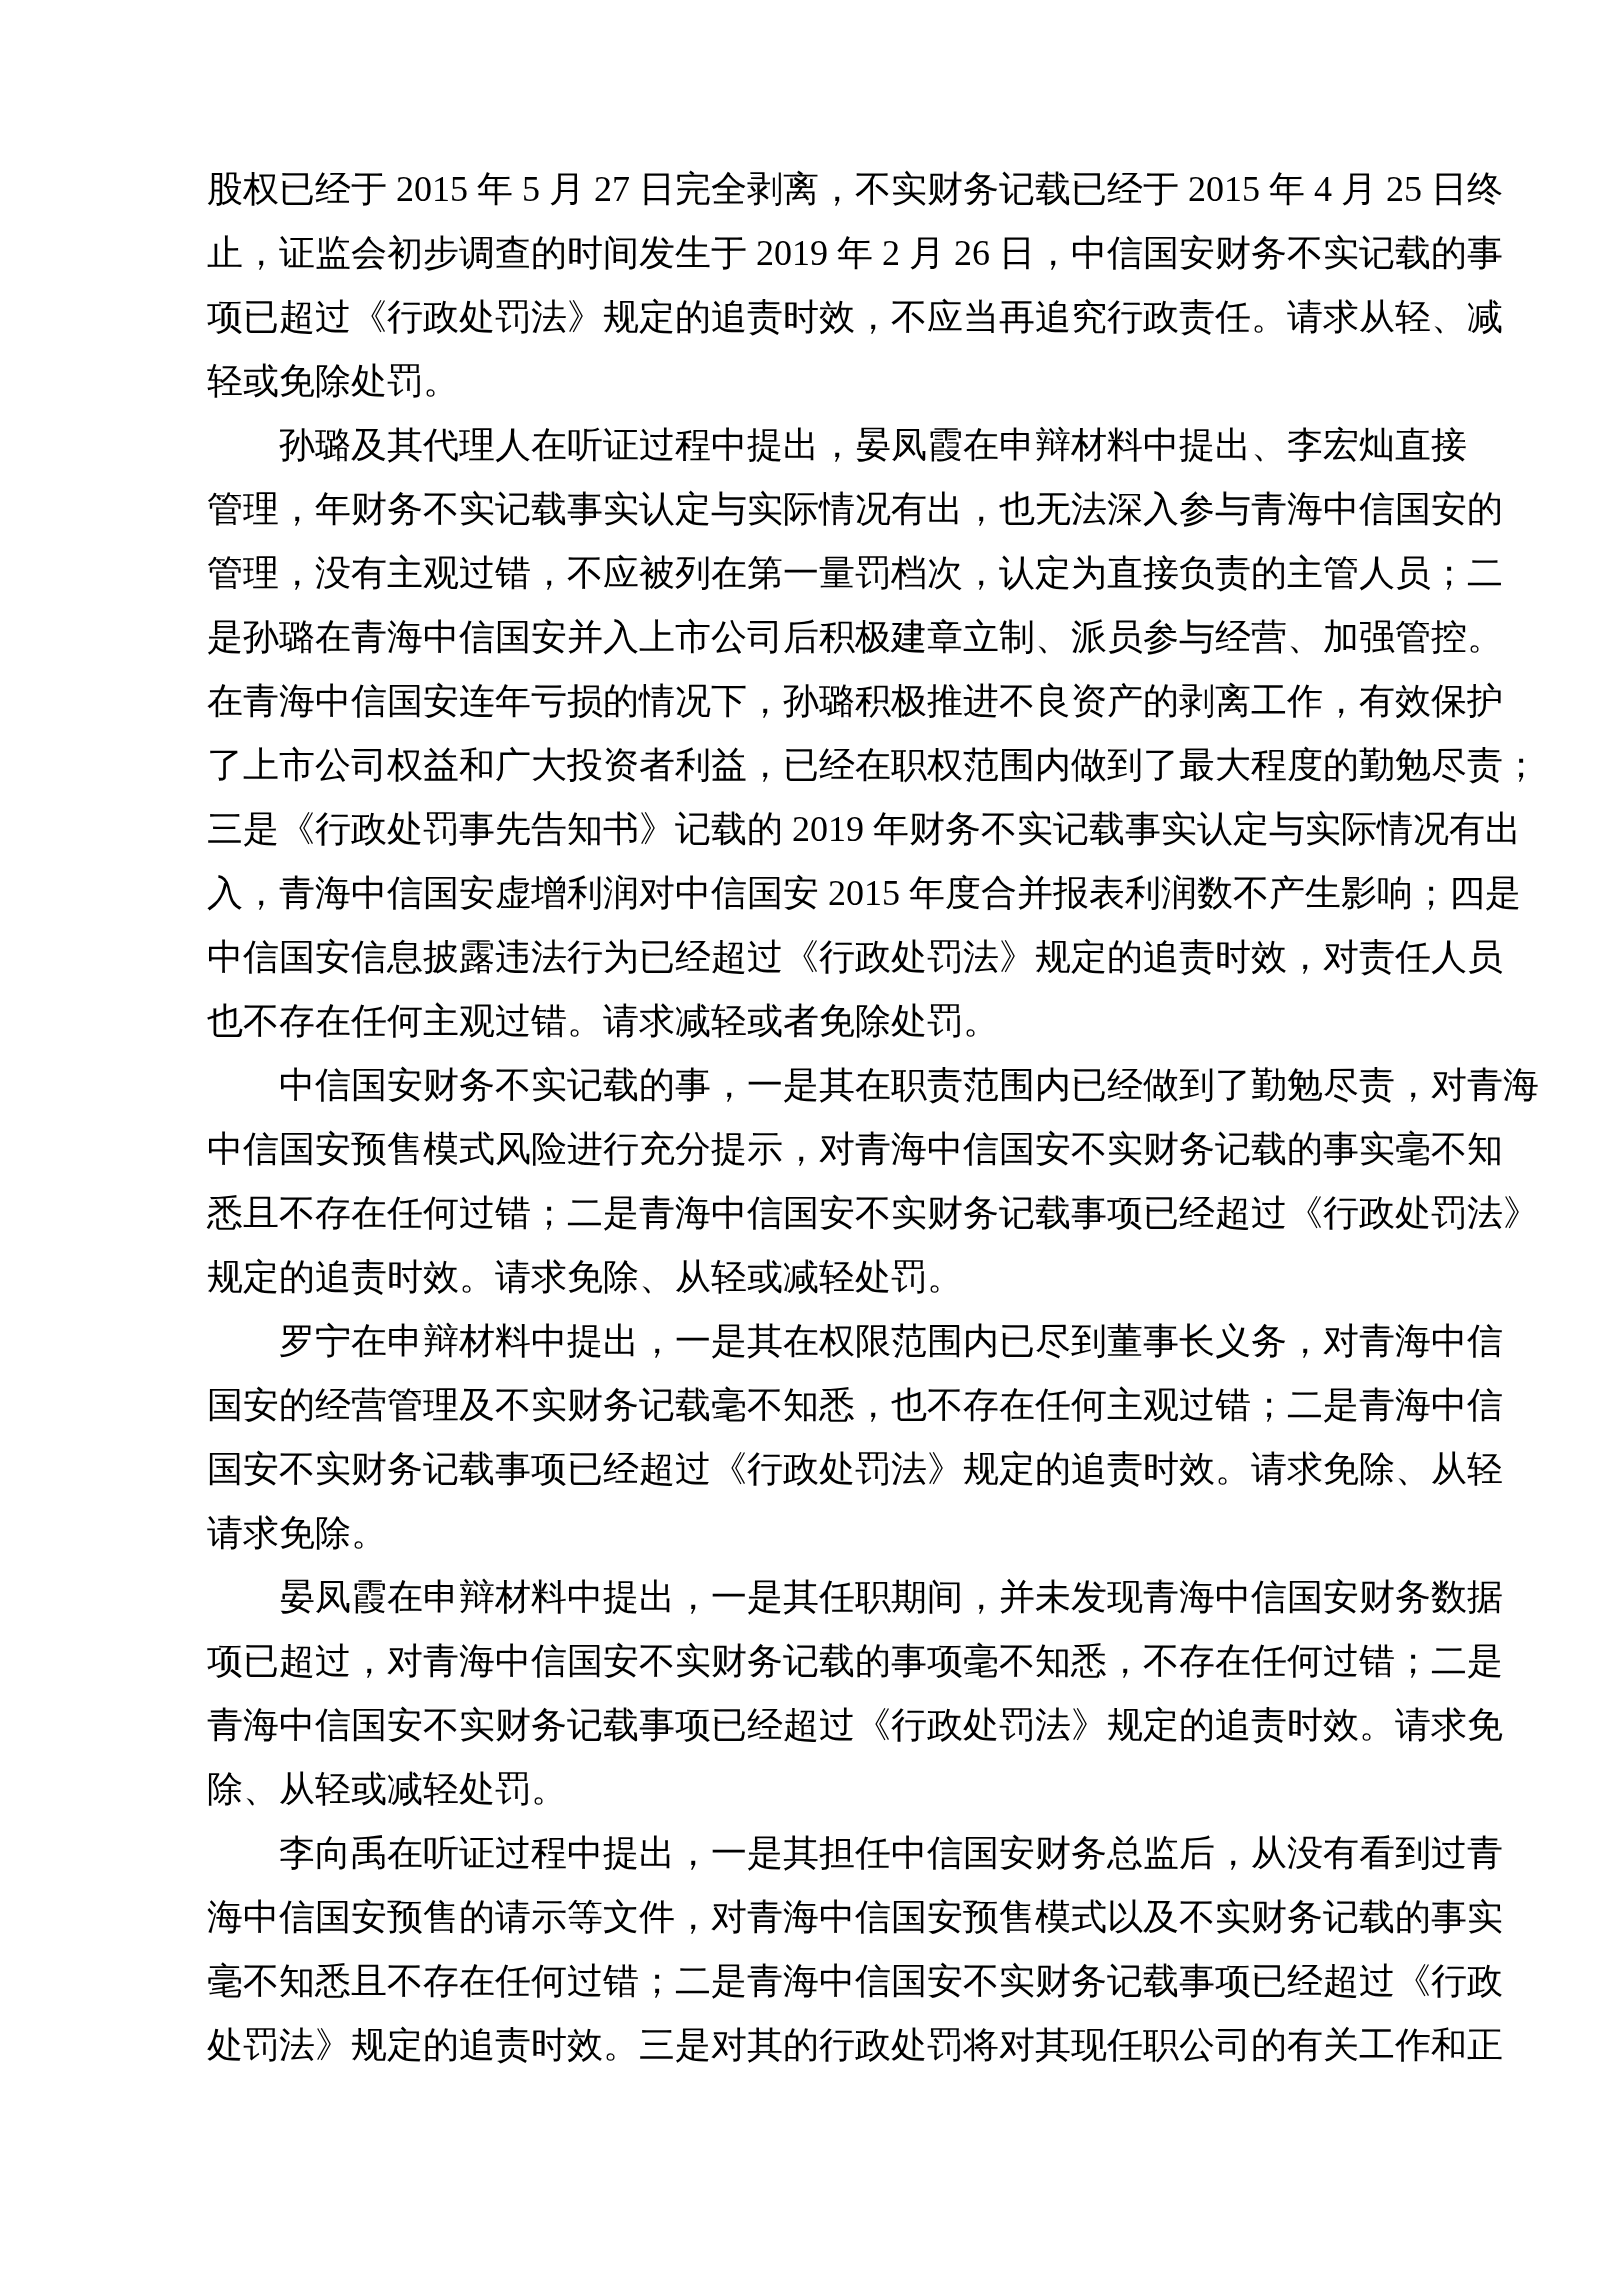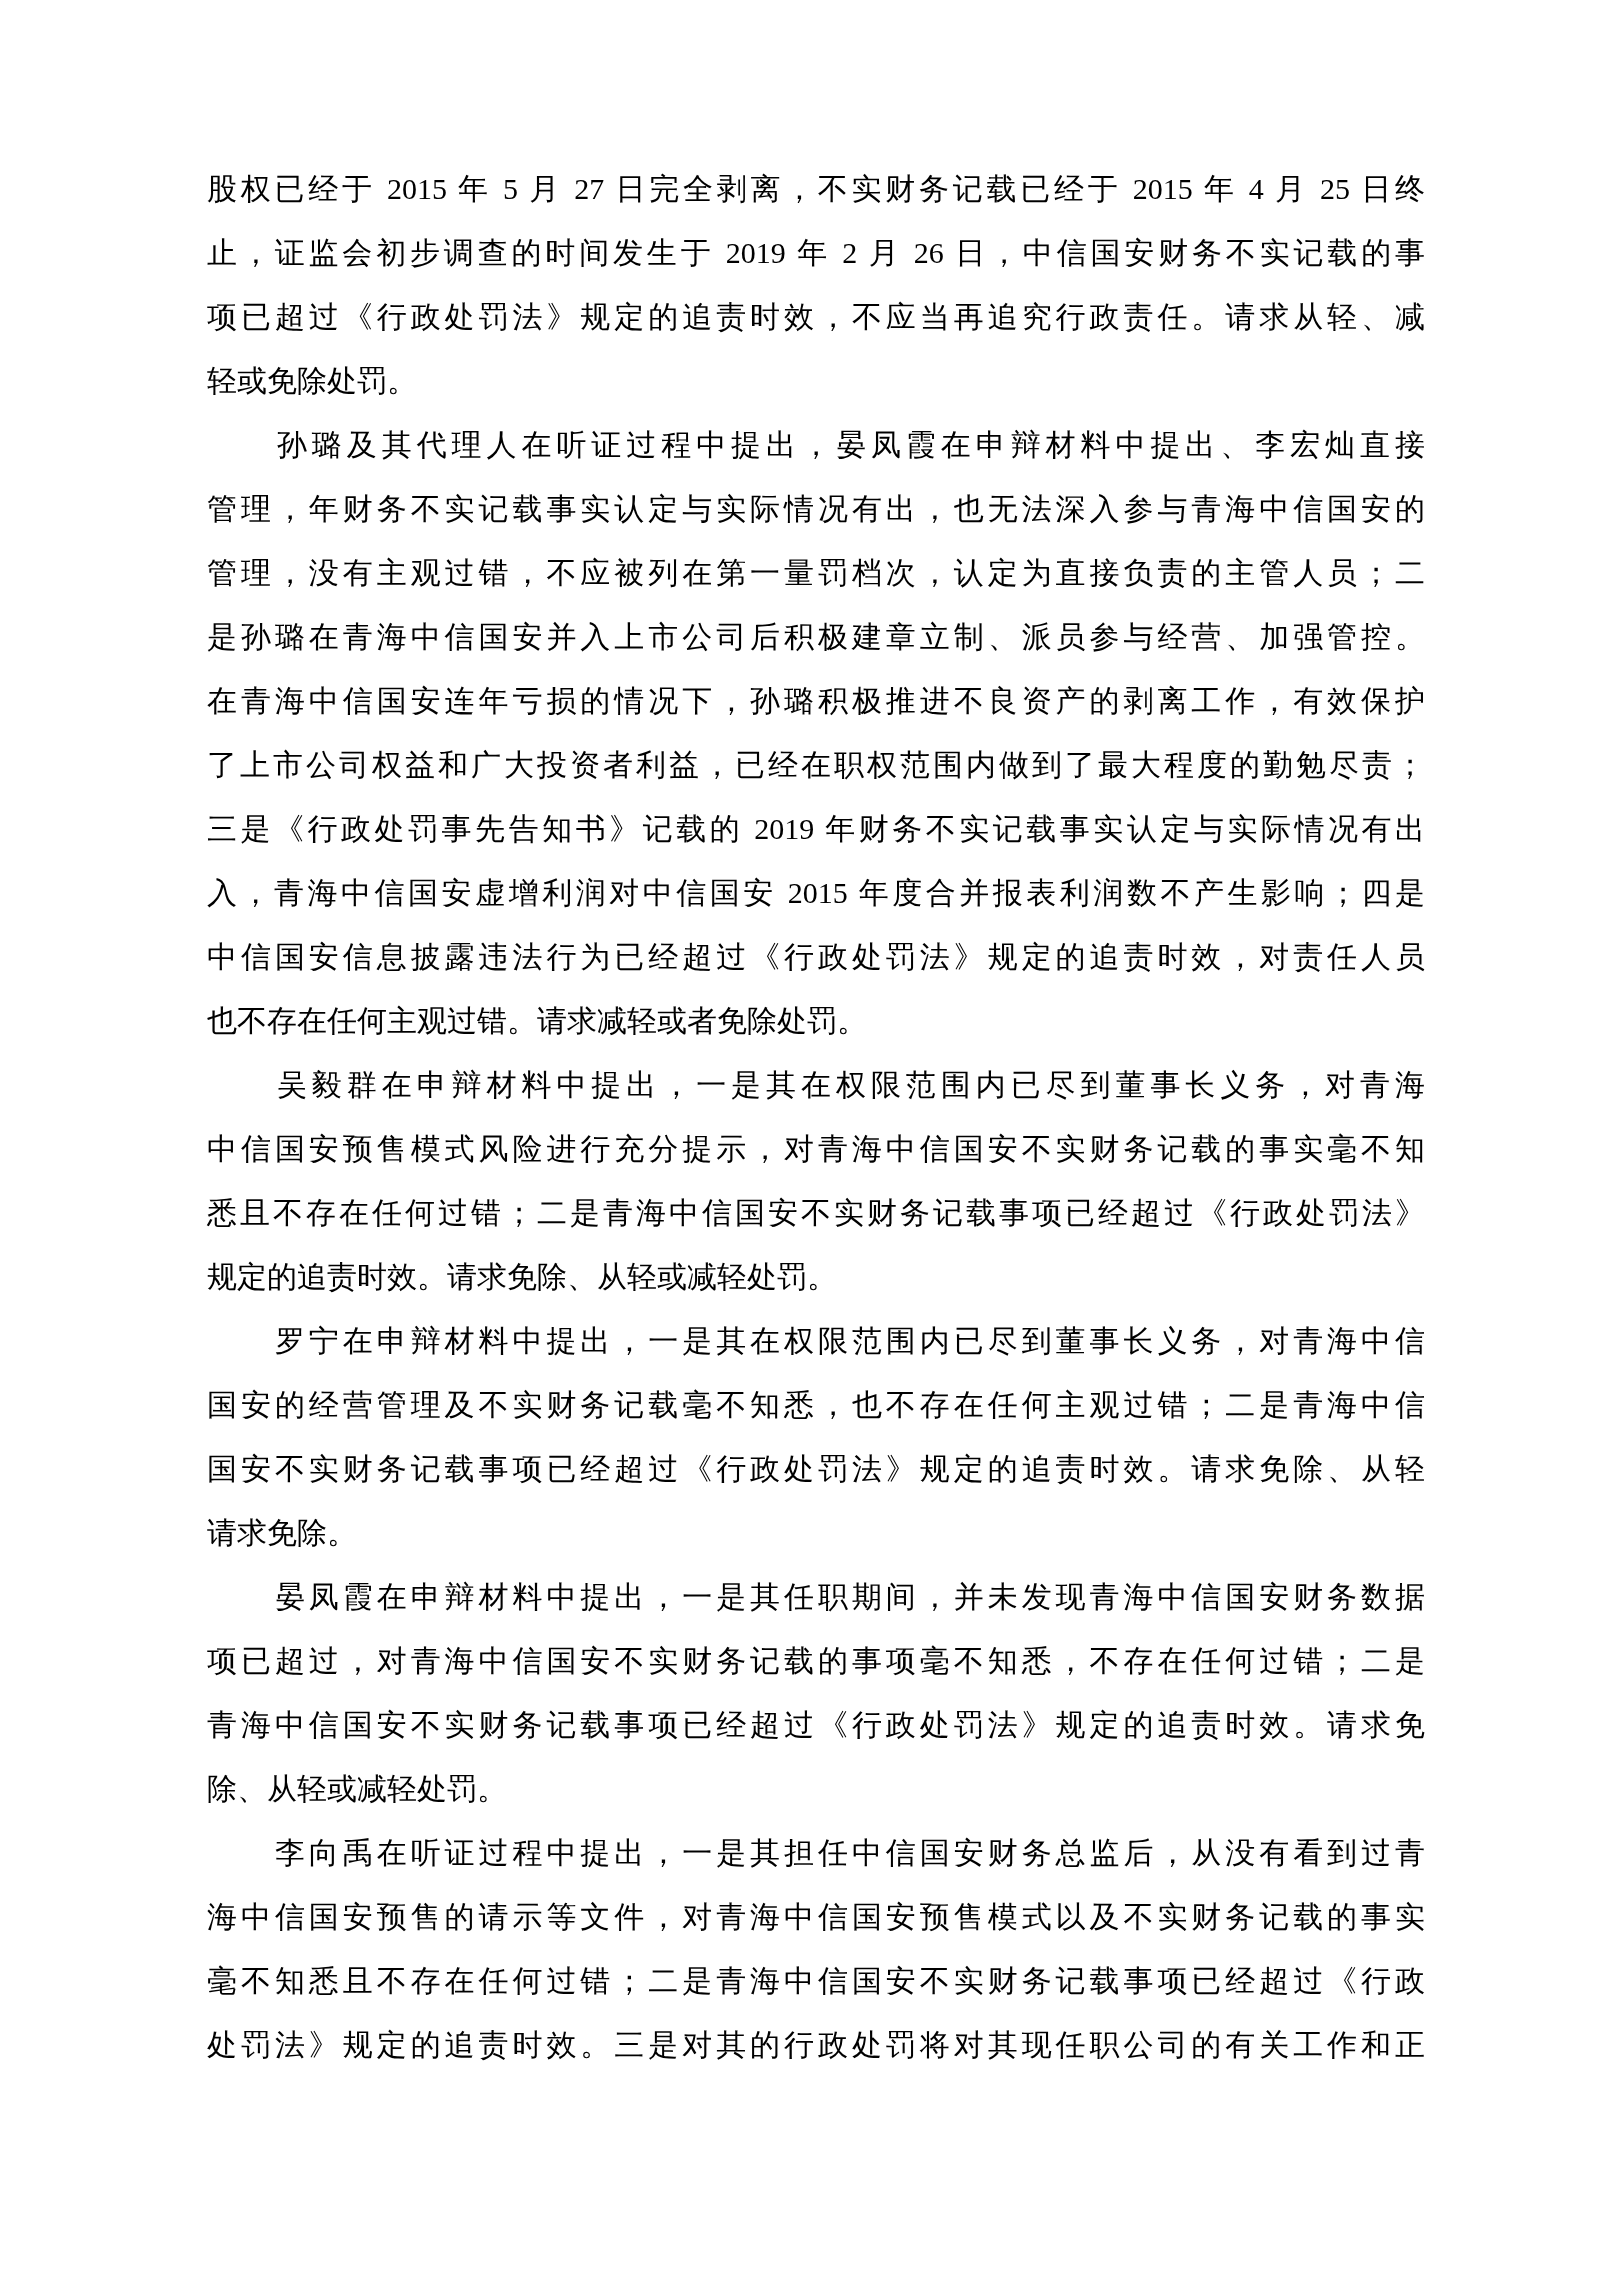--- a/index.html
+++ b/index.html
@@ -14,21 +14,21 @@
     background: #ffffff;
     overflow: hidden;
     font-family: "Liberation Serif", "DejaVu Serif", serif;
   }
   .text-block {
     position: absolute;
     left: 207px;
     top: 157px;
     width: 1218px;
     color: #000000;
-    font-size: 30px;
+    font-size: 36px;
     line-height: 64px;
   }
   .line {
     width: 100%;
     height: 64px;
     text-align: justify;
     text-align-last: justify;
     text-justify: inter-character;
     white-space: nowrap;
   }
@@ -49,21 +49,21 @@
     <div class="line">　　孙璐及其代理人在听证过程中提出，晏凤霞在申辩材料中提出、李宏灿直接</div>
     <div class="line">管理，年财务不实记载事实认定与实际情况有出，也无法深入参与青海中信国安的</div>
     <div class="line">管理，没有主观过错，不应被列在第一量罚档次，认定为直接负责的主管人员；二</div>
     <div class="line">是孙璐在青海中信国安并入上市公司后积极建章立制、派员参与经营、加强管控。</div>
     <div class="line">在青海中信国安连年亏损的情况下，孙璐积极推进不良资产的剥离工作，有效保护</div>
     <div class="line">了上市公司权益和广大投资者利益，已经在职权范围内做到了最大程度的勤勉尽责；</div>
     <div class="line">三是《行政处罚事先告知书》记载的 2019 年财务不实记载事实认定与实际情况有出</div>
     <div class="line">入，青海中信国安虚增利润对中信国安 2015 年度合并报表利润数不产生影响；四是</div>
     <div class="line">中信国安信息披露违法行为已经超过《行政处罚法》规定的追责时效，对责任人员</div>
     <div class="line para-end">也不存在任何主观过错。请求减轻或者免除处罚。</div>
-    <div class="line">　　吴毅群在申辩材料中提出，一是其在权限范围内已尽到董事长义务，对青海</div>
+    <div class="line">　　中信国安财务不实记载的事，一是其在职责范围内已经做到了勤勉尽责，对青海</div>
     <div class="line">中信国安预售模式风险进行充分提示，对青海中信国安不实财务记载的事实毫不知</div>
     <div class="line">悉且不存在任何过错；二是青海中信国安不实财务记载事项已经超过《行政处罚法》</div>
     <div class="line para-end">规定的追责时效。请求免除、从轻或减轻处罚。</div>
     <div class="line">　　罗宁在申辩材料中提出，一是其在权限范围内已尽到董事长义务，对青海中信</div>
     <div class="line">国安的经营管理及不实财务记载毫不知悉，也不存在任何主观过错；二是青海中信</div>
     <div class="line">国安不实财务记载事项已经超过《行政处罚法》规定的追责时效。请求免除、从轻</div>
     <div class="line para-end">请求免除。</div>
     <div class="line">　　晏凤霞在申辩材料中提出，一是其任职期间，并未发现青海中信国安财务数据</div>
     <div class="line">项已超过，对青海中信国安不实财务记载的事项毫不知悉，不存在任何过错；二是</div>
     <div class="line">青海中信国安不实财务记载事项已经超过《行政处罚法》规定的追责时效。请求免</div>

